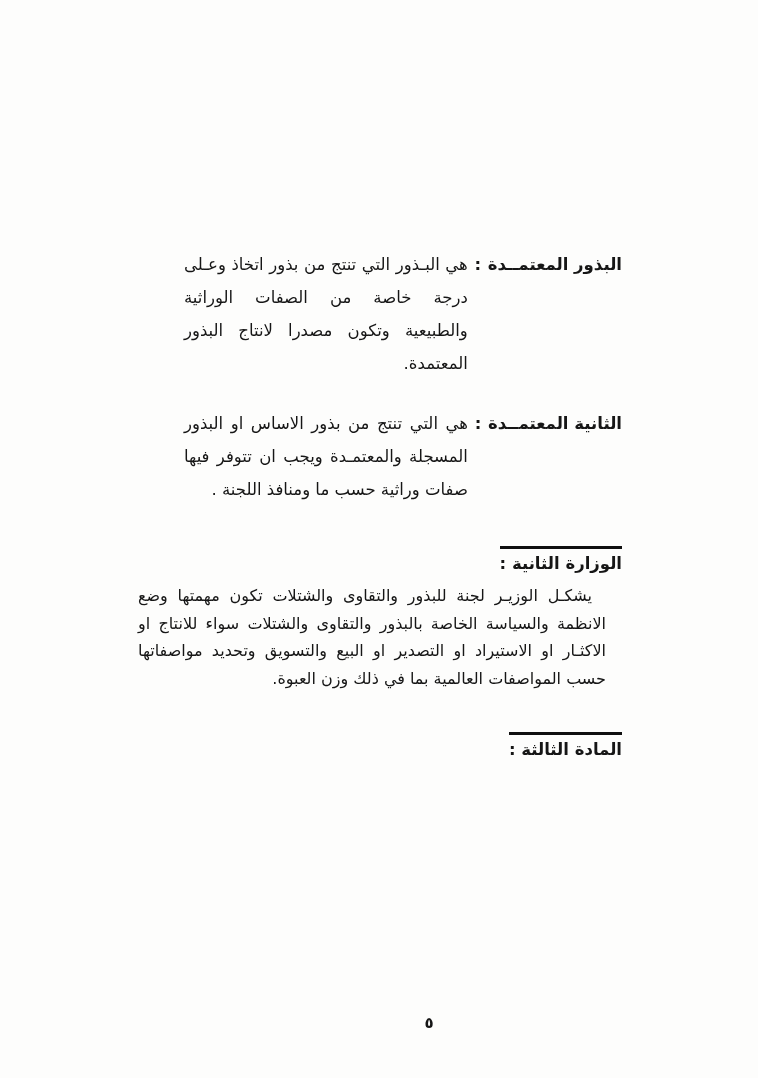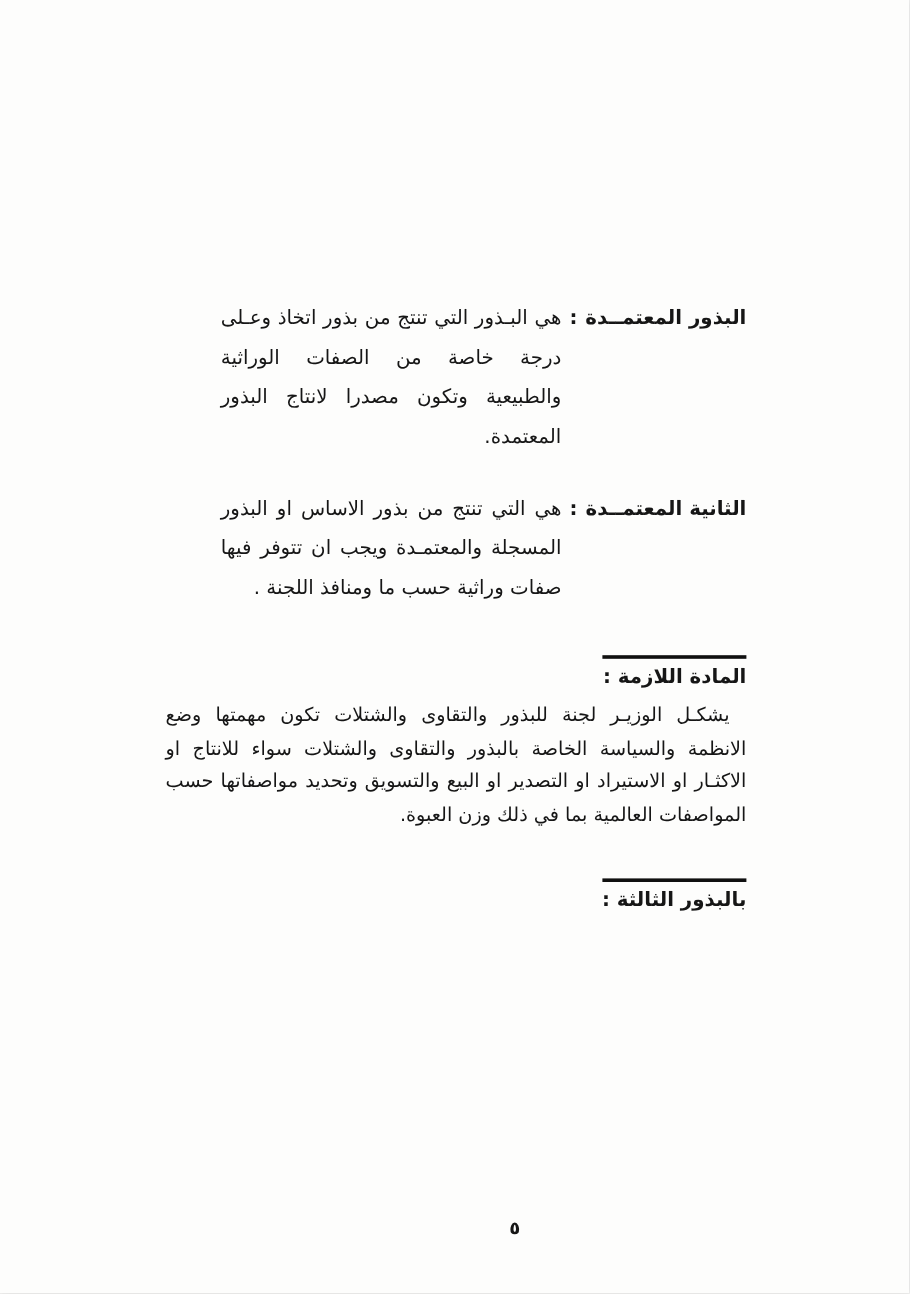--- a/index.html
+++ b/index.html
@@ -58,21 +58,21 @@
   .article-heading {
     display: inline-block;
     margin: 0;
     font-size: 16.5px;
     font-weight: bold;
     border-top: 3px solid #101010;
     padding-top: 5px;
     letter-spacing: 0.2px;
   }
   .article-body {
-    margin: 9px 0 0 0;
+    margin: 9px 16px 0 0;
     font-size: 16px;
     line-height: 27.5px;
     text-align: justify;
     text-indent: 14px;
   }
   
   .page-number {
     position: absolute;
     top: 1014px;
     left: 0;
@@ -96,24 +96,24 @@
       <span class="def-text">هي البـذور التي تنتج من بذور اتخاذ وعـلى درجة خاصة من الصفات الوراثية والطبيعية وتكون مصدرا لانتاج البذور المعتمدة.</span>
     </div>
 
     <div class="definition">
       <span class="def-term">الثانية المعتمــدة</span>
       <span class="def-sep">:</span>
       <span class="def-text">هي التي تنتج من بذور الاساس او البذور المسجلة والمعتمـدة ويجب ان تتوفر فيها صفات وراثية حسب ما ومنافذ اللجنة .</span>
     </div>
 
     <section class="article">
-      <div class="article-heading">المادة اللازمة :</div>
+      <div class="article-heading">الوزارة الثانية :</div>
       <p class="article-body">يشكـل الوزيـر لجنة للبذور والتقاوى والشتلات تكون مهمتها وضع الانظمة والسياسة الخاصة بالبذور والتقاوى والشتلات سواء للانتاج او الاكثـار او الاستيراد او التصدير او البيع والتسويق وتحديد مواصفاتها حسب المواصفات العالمية بما في ذلك وزن العبوة.</p>
     </section>
 
     <section class="article">
-      <div class="article-heading">بالبذور الثالثة :</div>
+      <div class="article-heading">المادة الثالثة :</div>
     </section>
 
   </div>
 
   <div class="page-number">٥</div>
 </div>
 
 </body></html>

